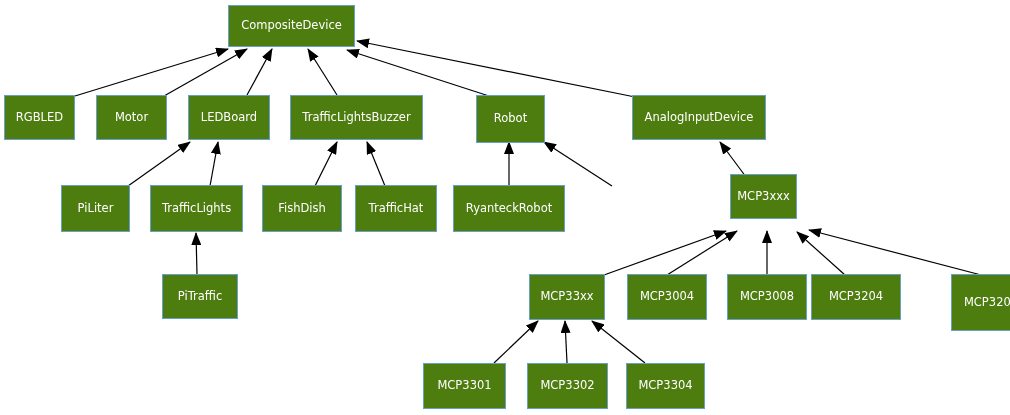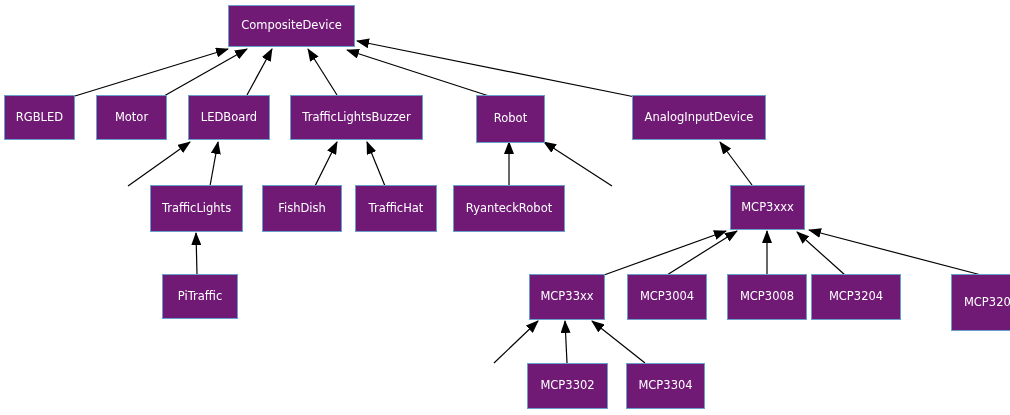--- a/index.html
+++ b/index.html
@@ -23,21 +23,21 @@
     height: 415px;
   }
   .edge {
     stroke: #000000;
     stroke-width: 1.2;
     fill: none;
   }
   .node {
     position: absolute;
     box-sizing: border-box;
-    background: #701a75;
+    background: #4d7c0f;
     border: 1px solid #67a0cb;
     color: #ffffff;
     font-size: 11.5px;
     line-height: 1;
     display: flex;
     align-items: center;
     justify-content: center;
     white-space: nowrap;
     cursor: pointer;
   }
@@ -77,27 +77,29 @@
     <line class="edge" x1="645" y1="363" x2="592" y2="321" marker-end="url(#arrow)"></line>
   </svg>
 
   <div class="node" style="left:228px;top:5px;width:127px;height:42px">CompositeDevice</div>
   <div class="node" style="left:4px;top:95px;width:71px;height:45px">RGBLED</div>
   <div class="node" style="left:96px;top:95px;width:71px;height:45px">Motor</div>
   <div class="node" style="left:188px;top:95px;width:82px;height:45px">LEDBoard</div>
   <div class="node" style="left:290px;top:95px;width:133px;height:45px">TrafficLightsBuzzer</div>
   <div class="node" style="left:476px;top:95px;width:69px;height:48px">Robot</div>
   <div class="node" style="left:632px;top:95px;width:134px;height:45px">AnalogInputDevice</div>
+  <div class="node" style="left:61px;top:185px;width:69px;height:47px">PiLiter</div>
   <div class="node" style="left:150px;top:185px;width:93px;height:47px">TrafficLights</div>
   <div class="node" style="left:262px;top:185px;width:80px;height:47px">FishDish</div>
   <div class="node" style="left:355px;top:185px;width:82px;height:47px">TrafficHat</div>
   <div class="node" style="left:453px;top:185px;width:112px;height:47px">RyanteckRobot</div>
-  <div class="node" style="left:730px;top:185px;width:75px;height:45px">MCP3xxx</div>
+  <div class="node" style="left:730px;top:174px;width:67px;height:45px">MCP3xxx</div>
   <div class="node" style="left:162px;top:274px;width:76px;height:45px">PiTraffic</div>
   <div class="node" style="left:529px;top:274px;width:76px;height:46px">MCP33xx</div>
   <div class="node" style="left:627px;top:274px;width:80px;height:46px">MCP3004</div>
   <div class="node" style="left:727px;top:274px;width:80px;height:46px">MCP3008</div>
   <div class="node" style="left:811px;top:274px;width:90px;height:46px">MCP3204</div>
   <div class="node" style="left:951px;top:274px;width:80px;height:57px">MCP3208</div>
+  <div class="node" style="left:423px;top:363px;width:83px;height:46px">MCP3301</div>
   <div class="node" style="left:527px;top:363px;width:81px;height:46px">MCP3302</div>
   <div class="node" style="left:626px;top:363px;width:79px;height:46px">MCP3304</div>
 
 </div>
 
 </body></html>

